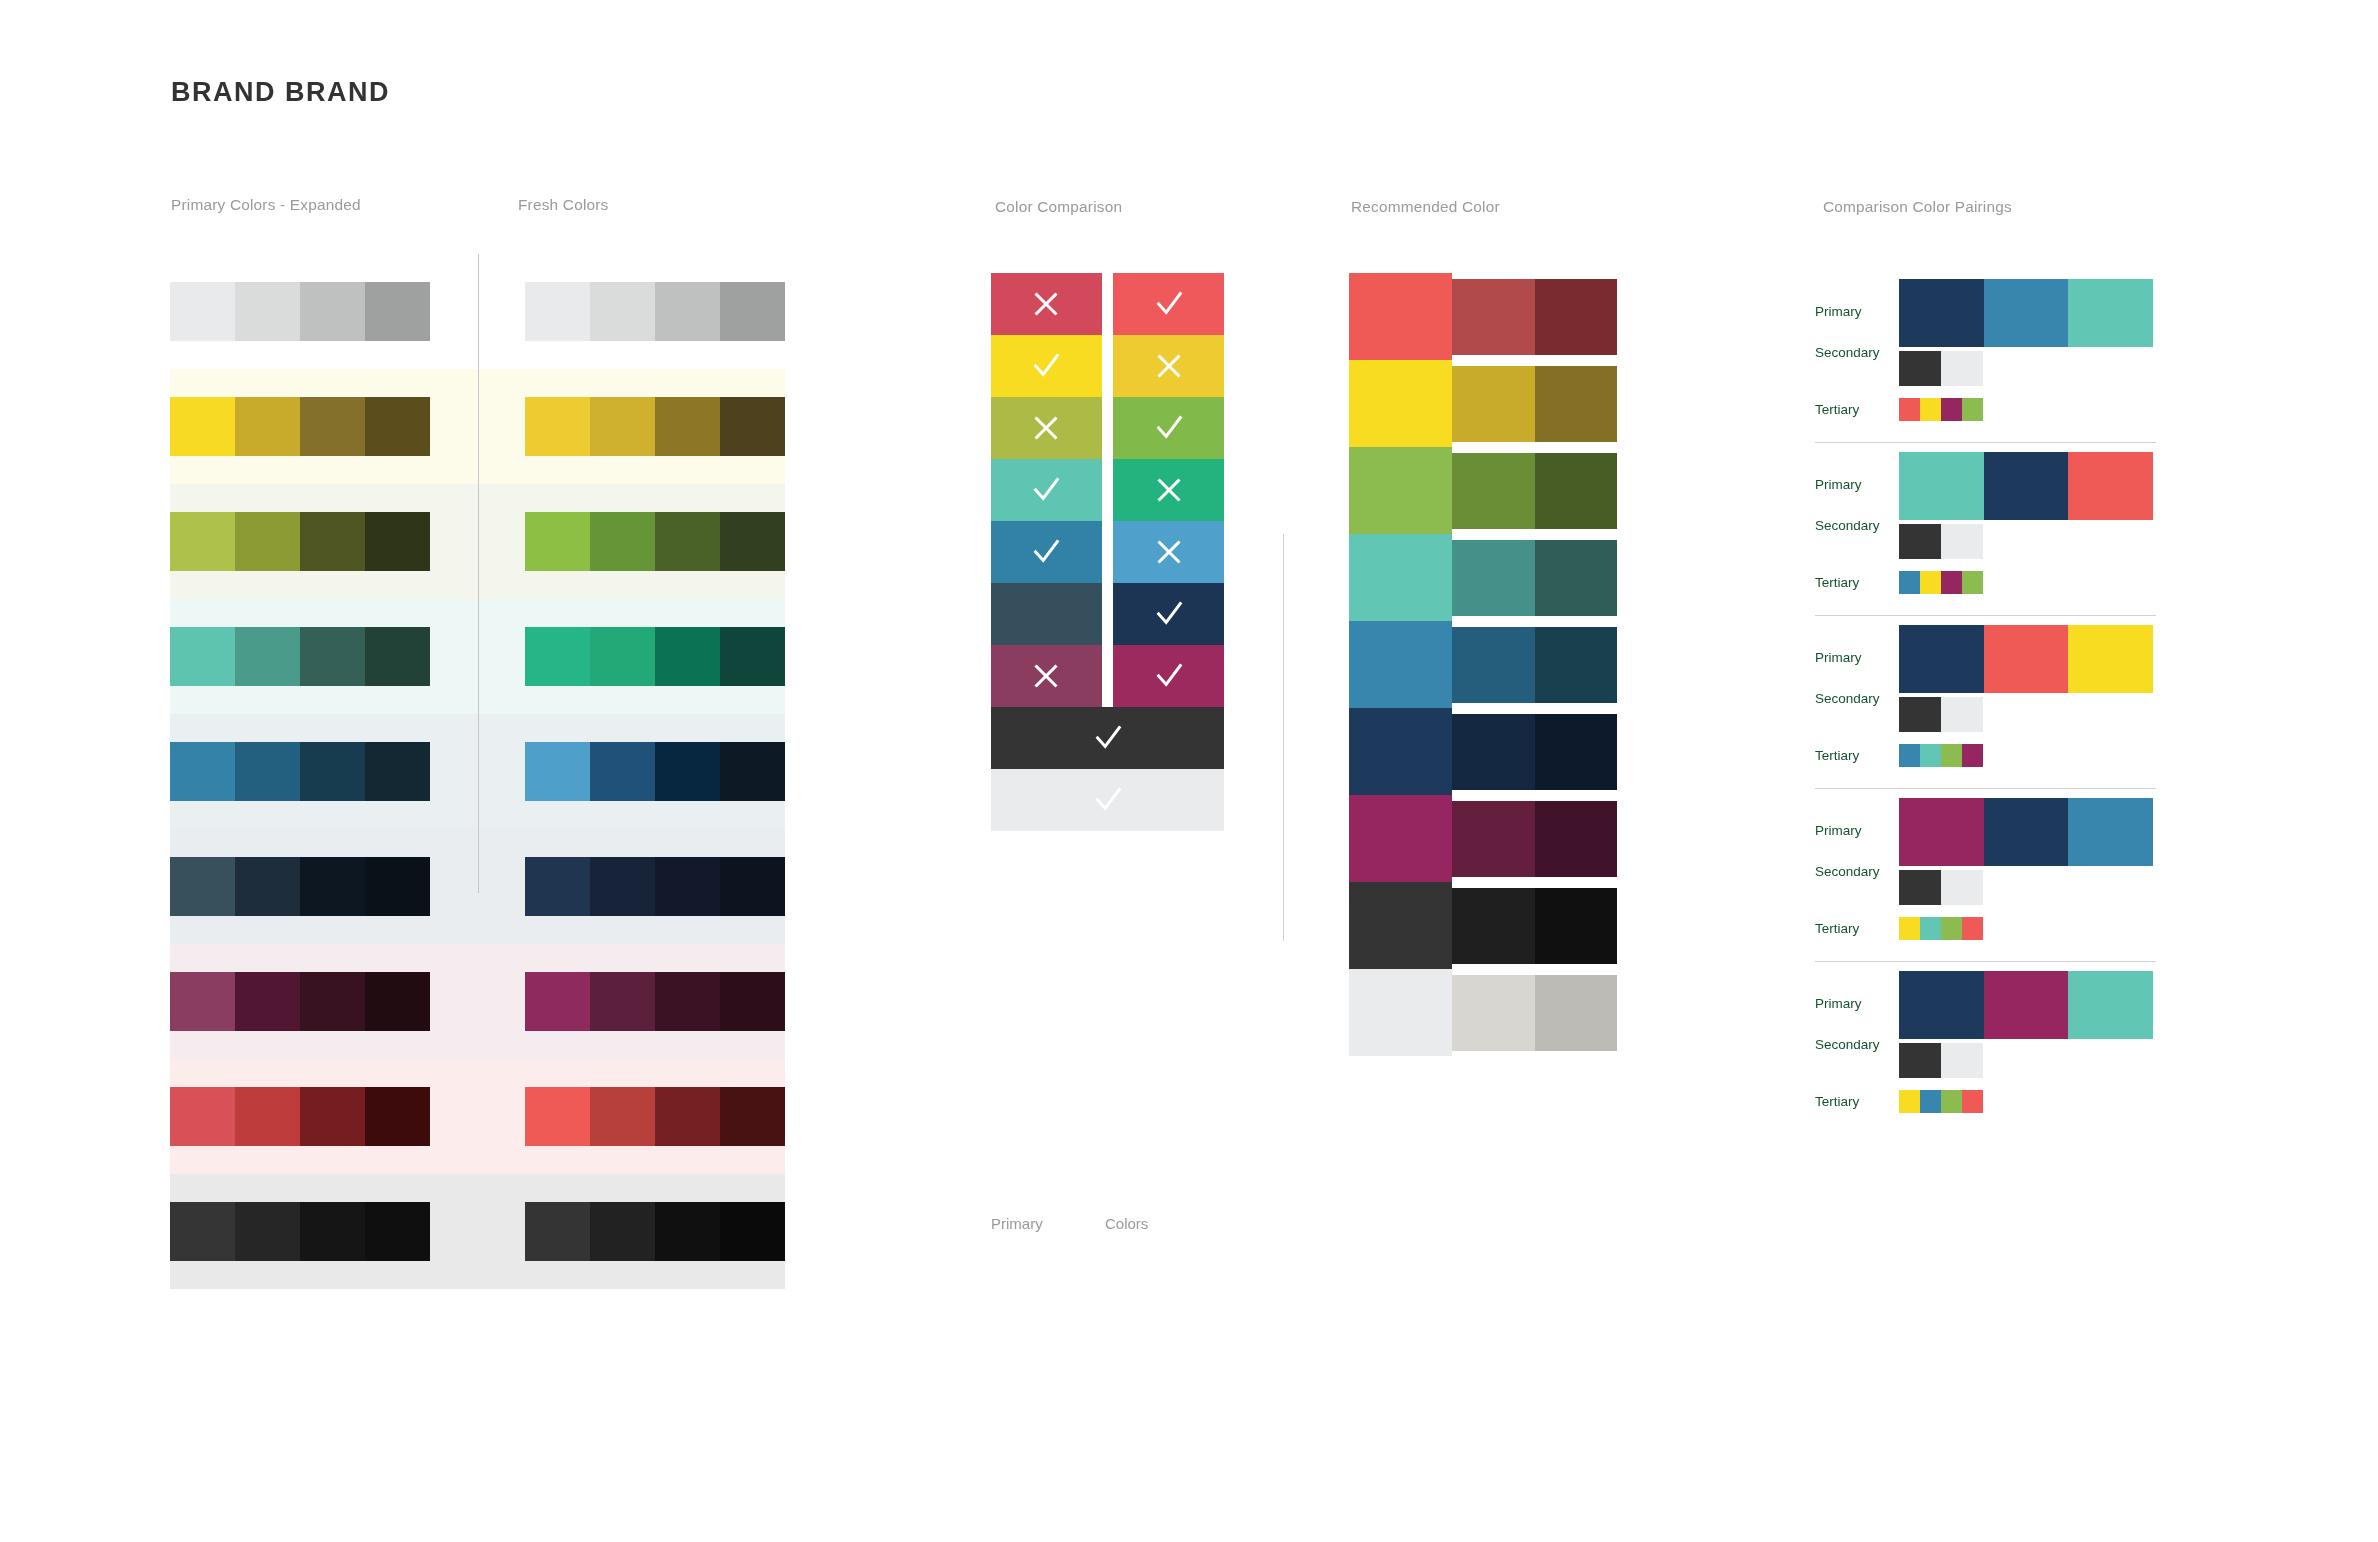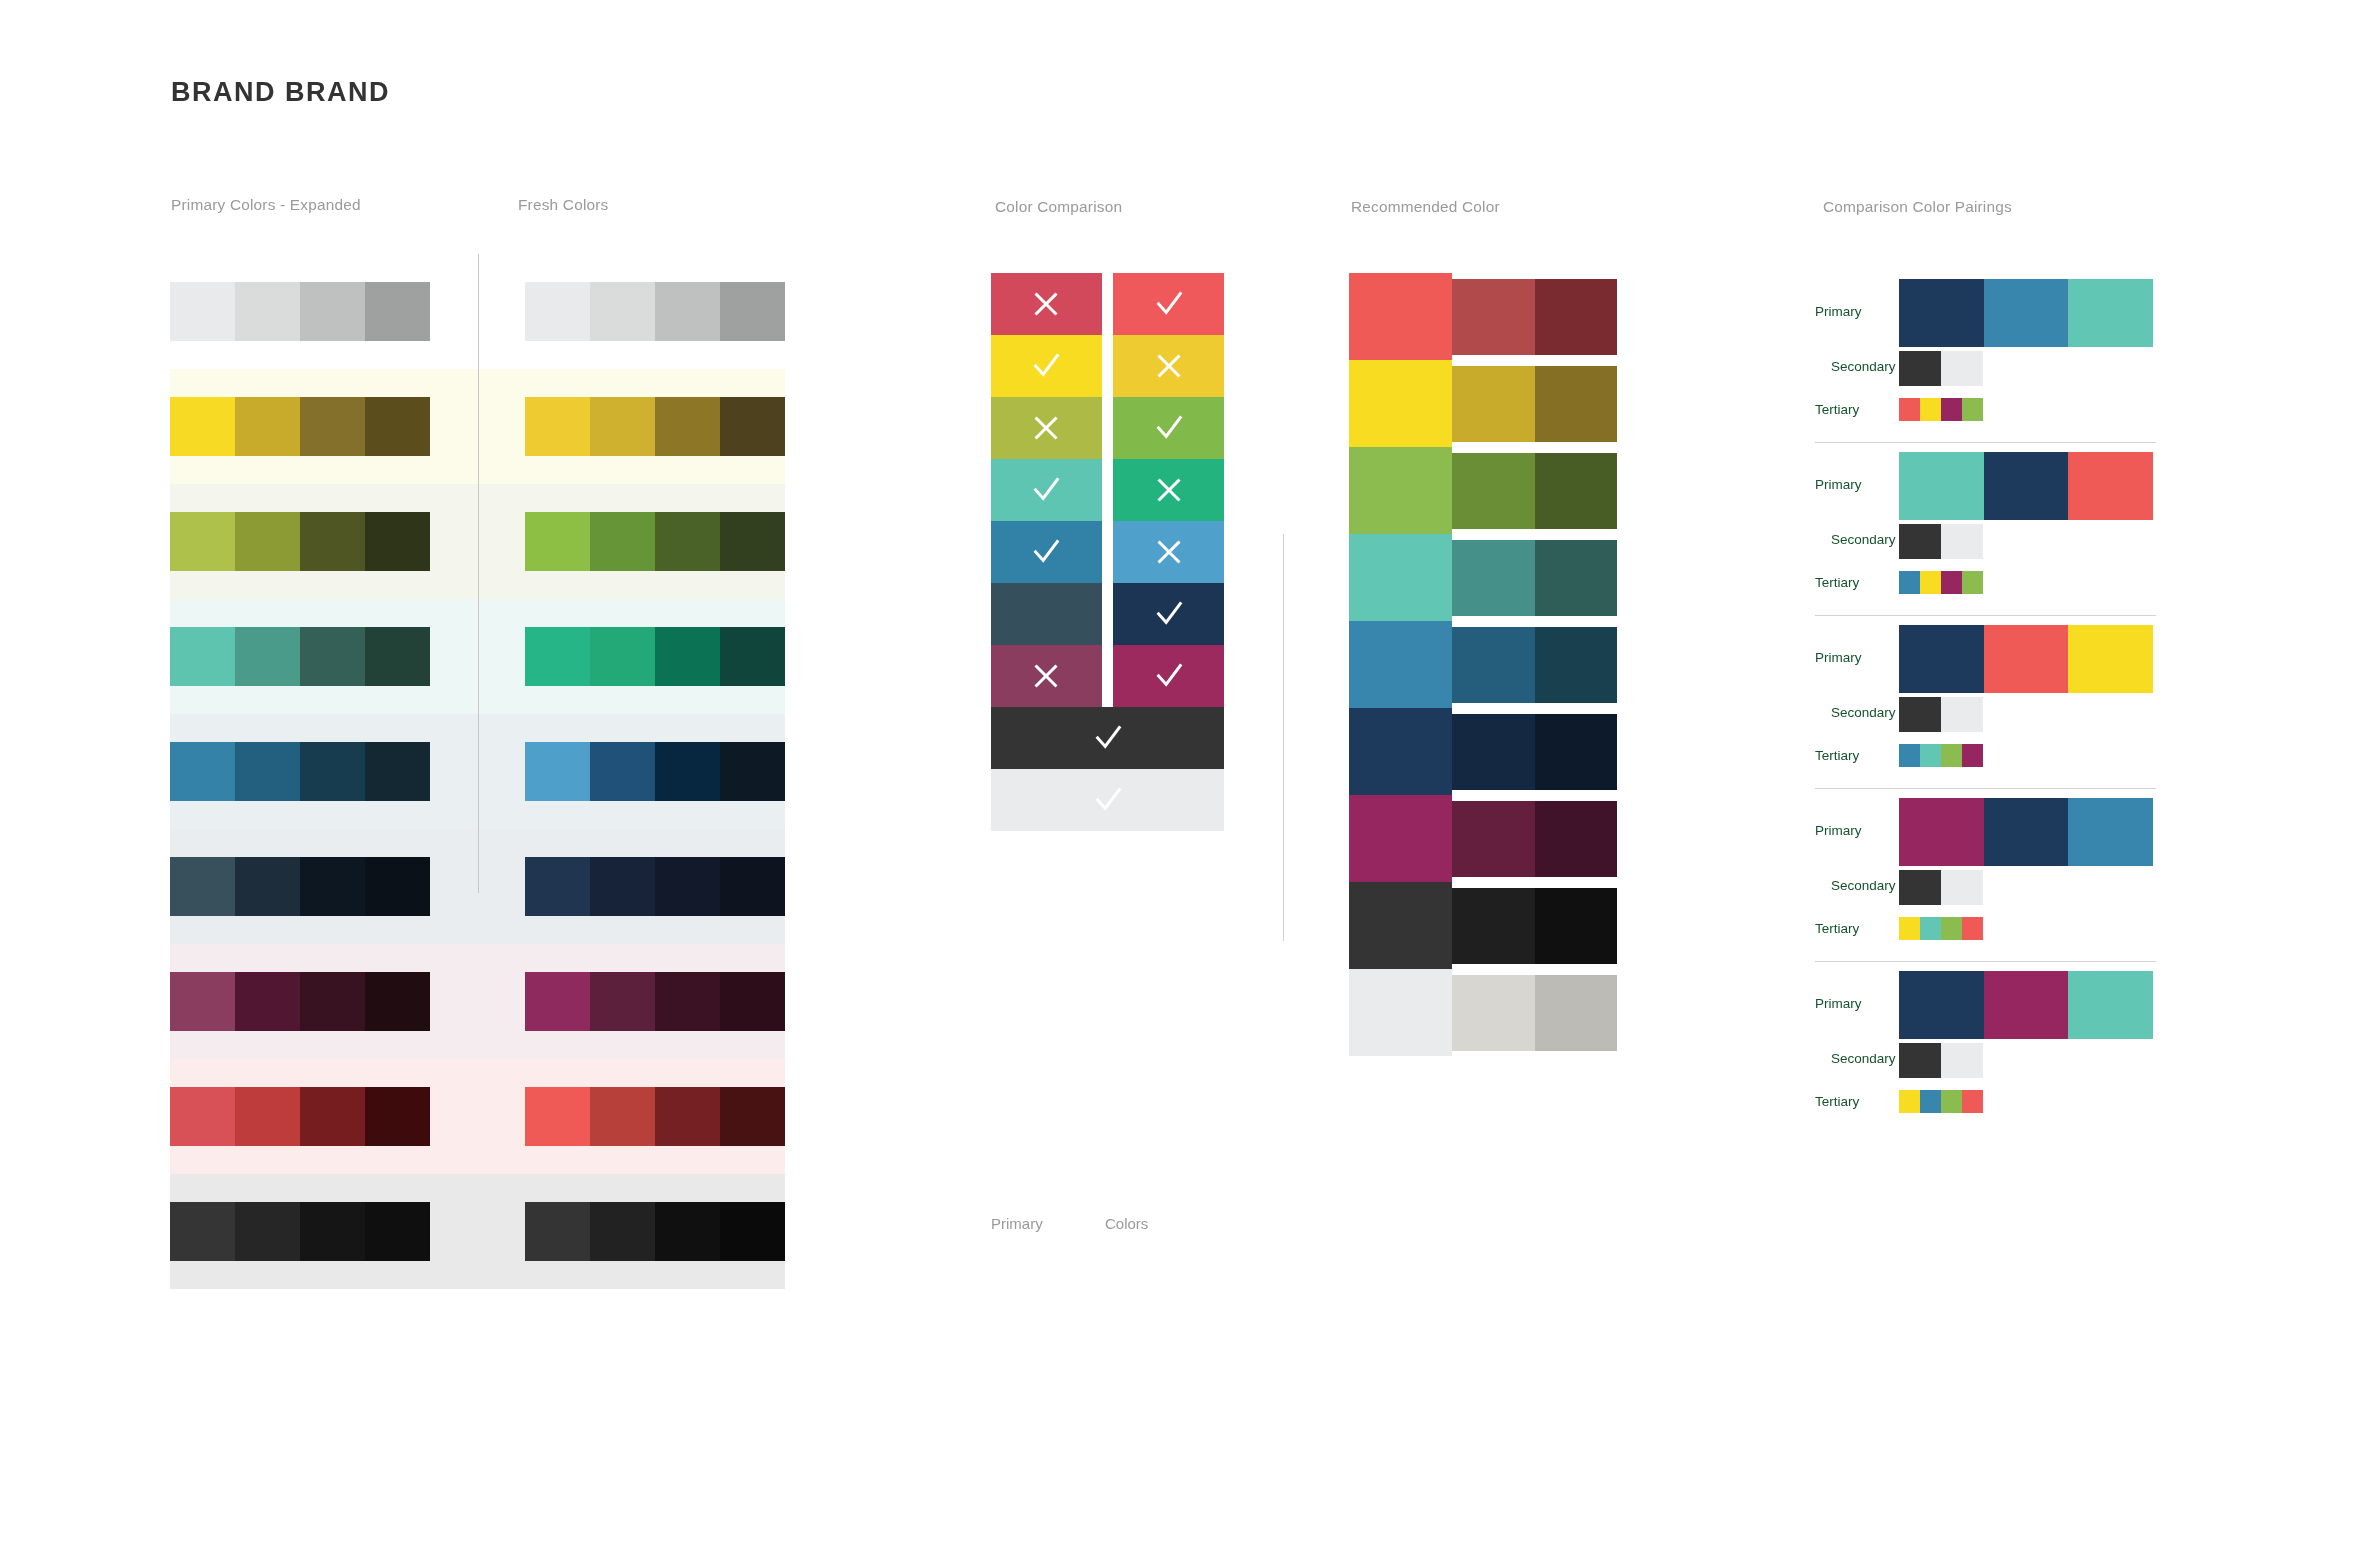--- a/index.html
+++ b/index.html
@@ -159,21 +159,21 @@
     background: #d2d2d2;
   }
   .pair-label {
     position: absolute;
     left: 0;
     font-size: 13.5px;
     color: #14532d;
     white-space: nowrap;
   }
   .pl-primary   { top: 34px; }
-  .pl-secondary { top: 89px; margin-left: 16px; }
+  .pl-secondary { top: 75px; }
   .pl-tertiary  { top: 132px; }
 
   .primary-strip {
     position: absolute;
     left: 84px; top: 9.3px;
     width: 254px; height: 68px;
     display: flex;
   }
   .primary-strip div { flex: 1 1 0; height: 100%; }
 

